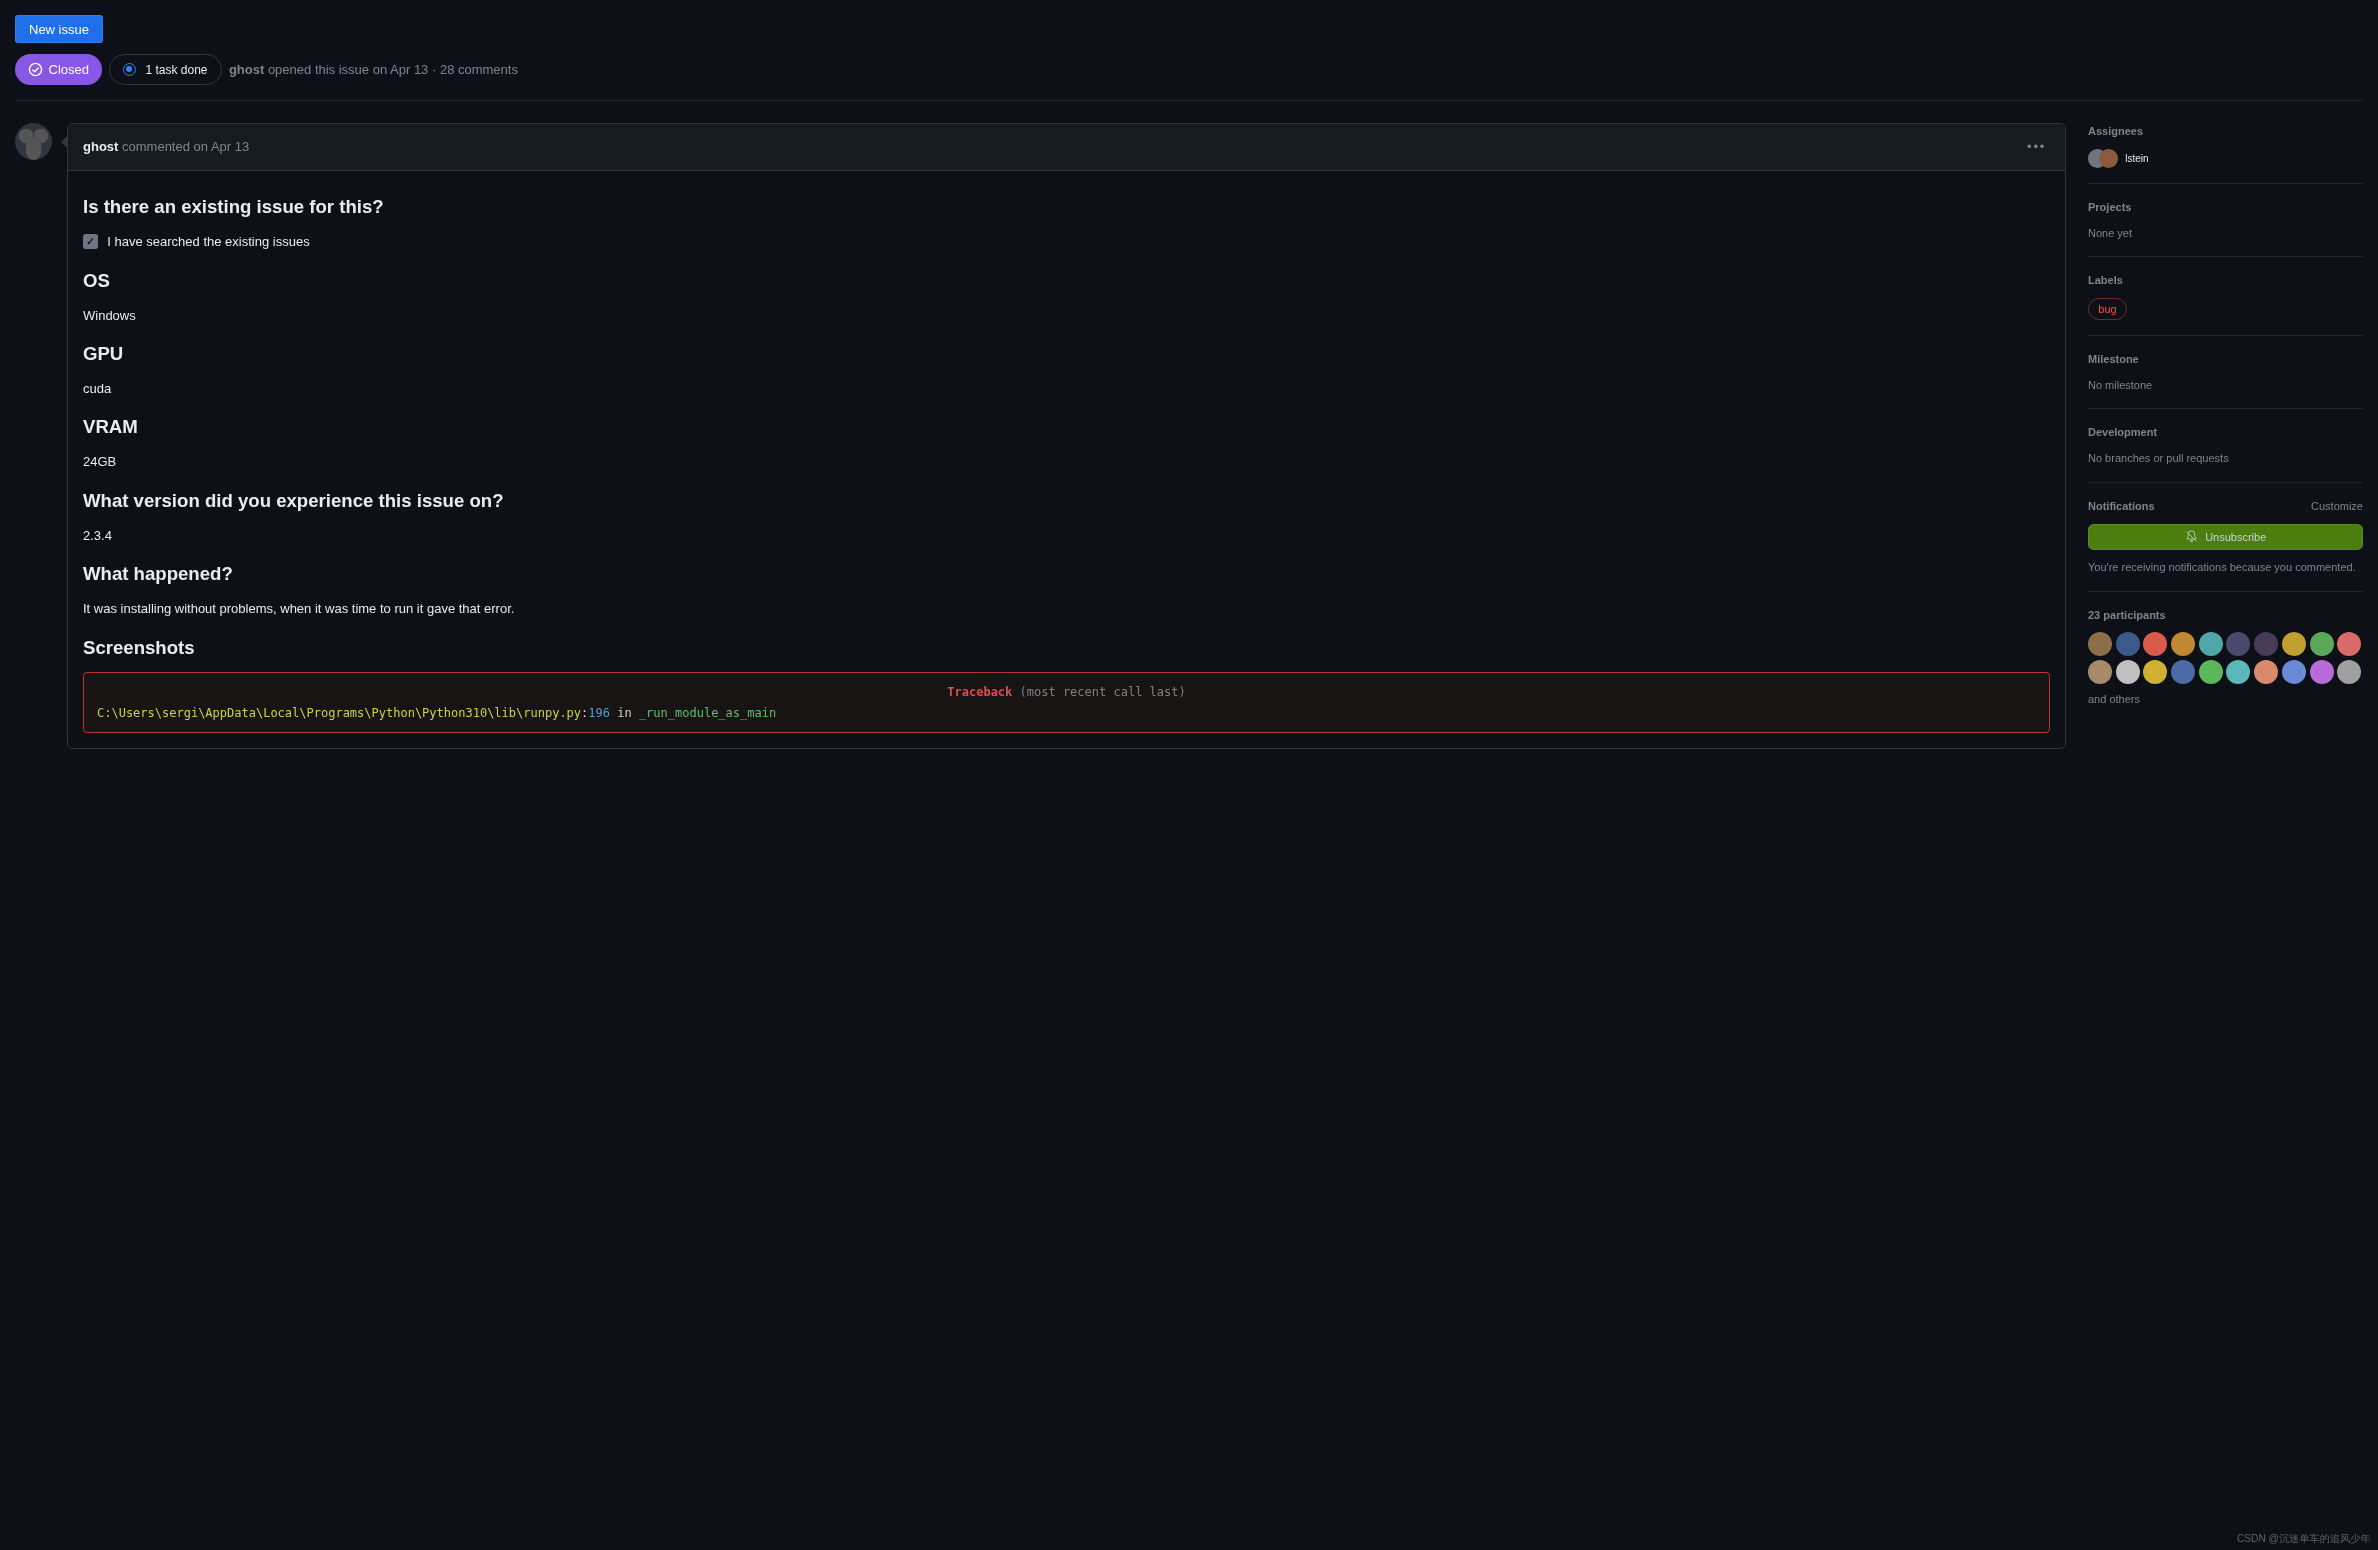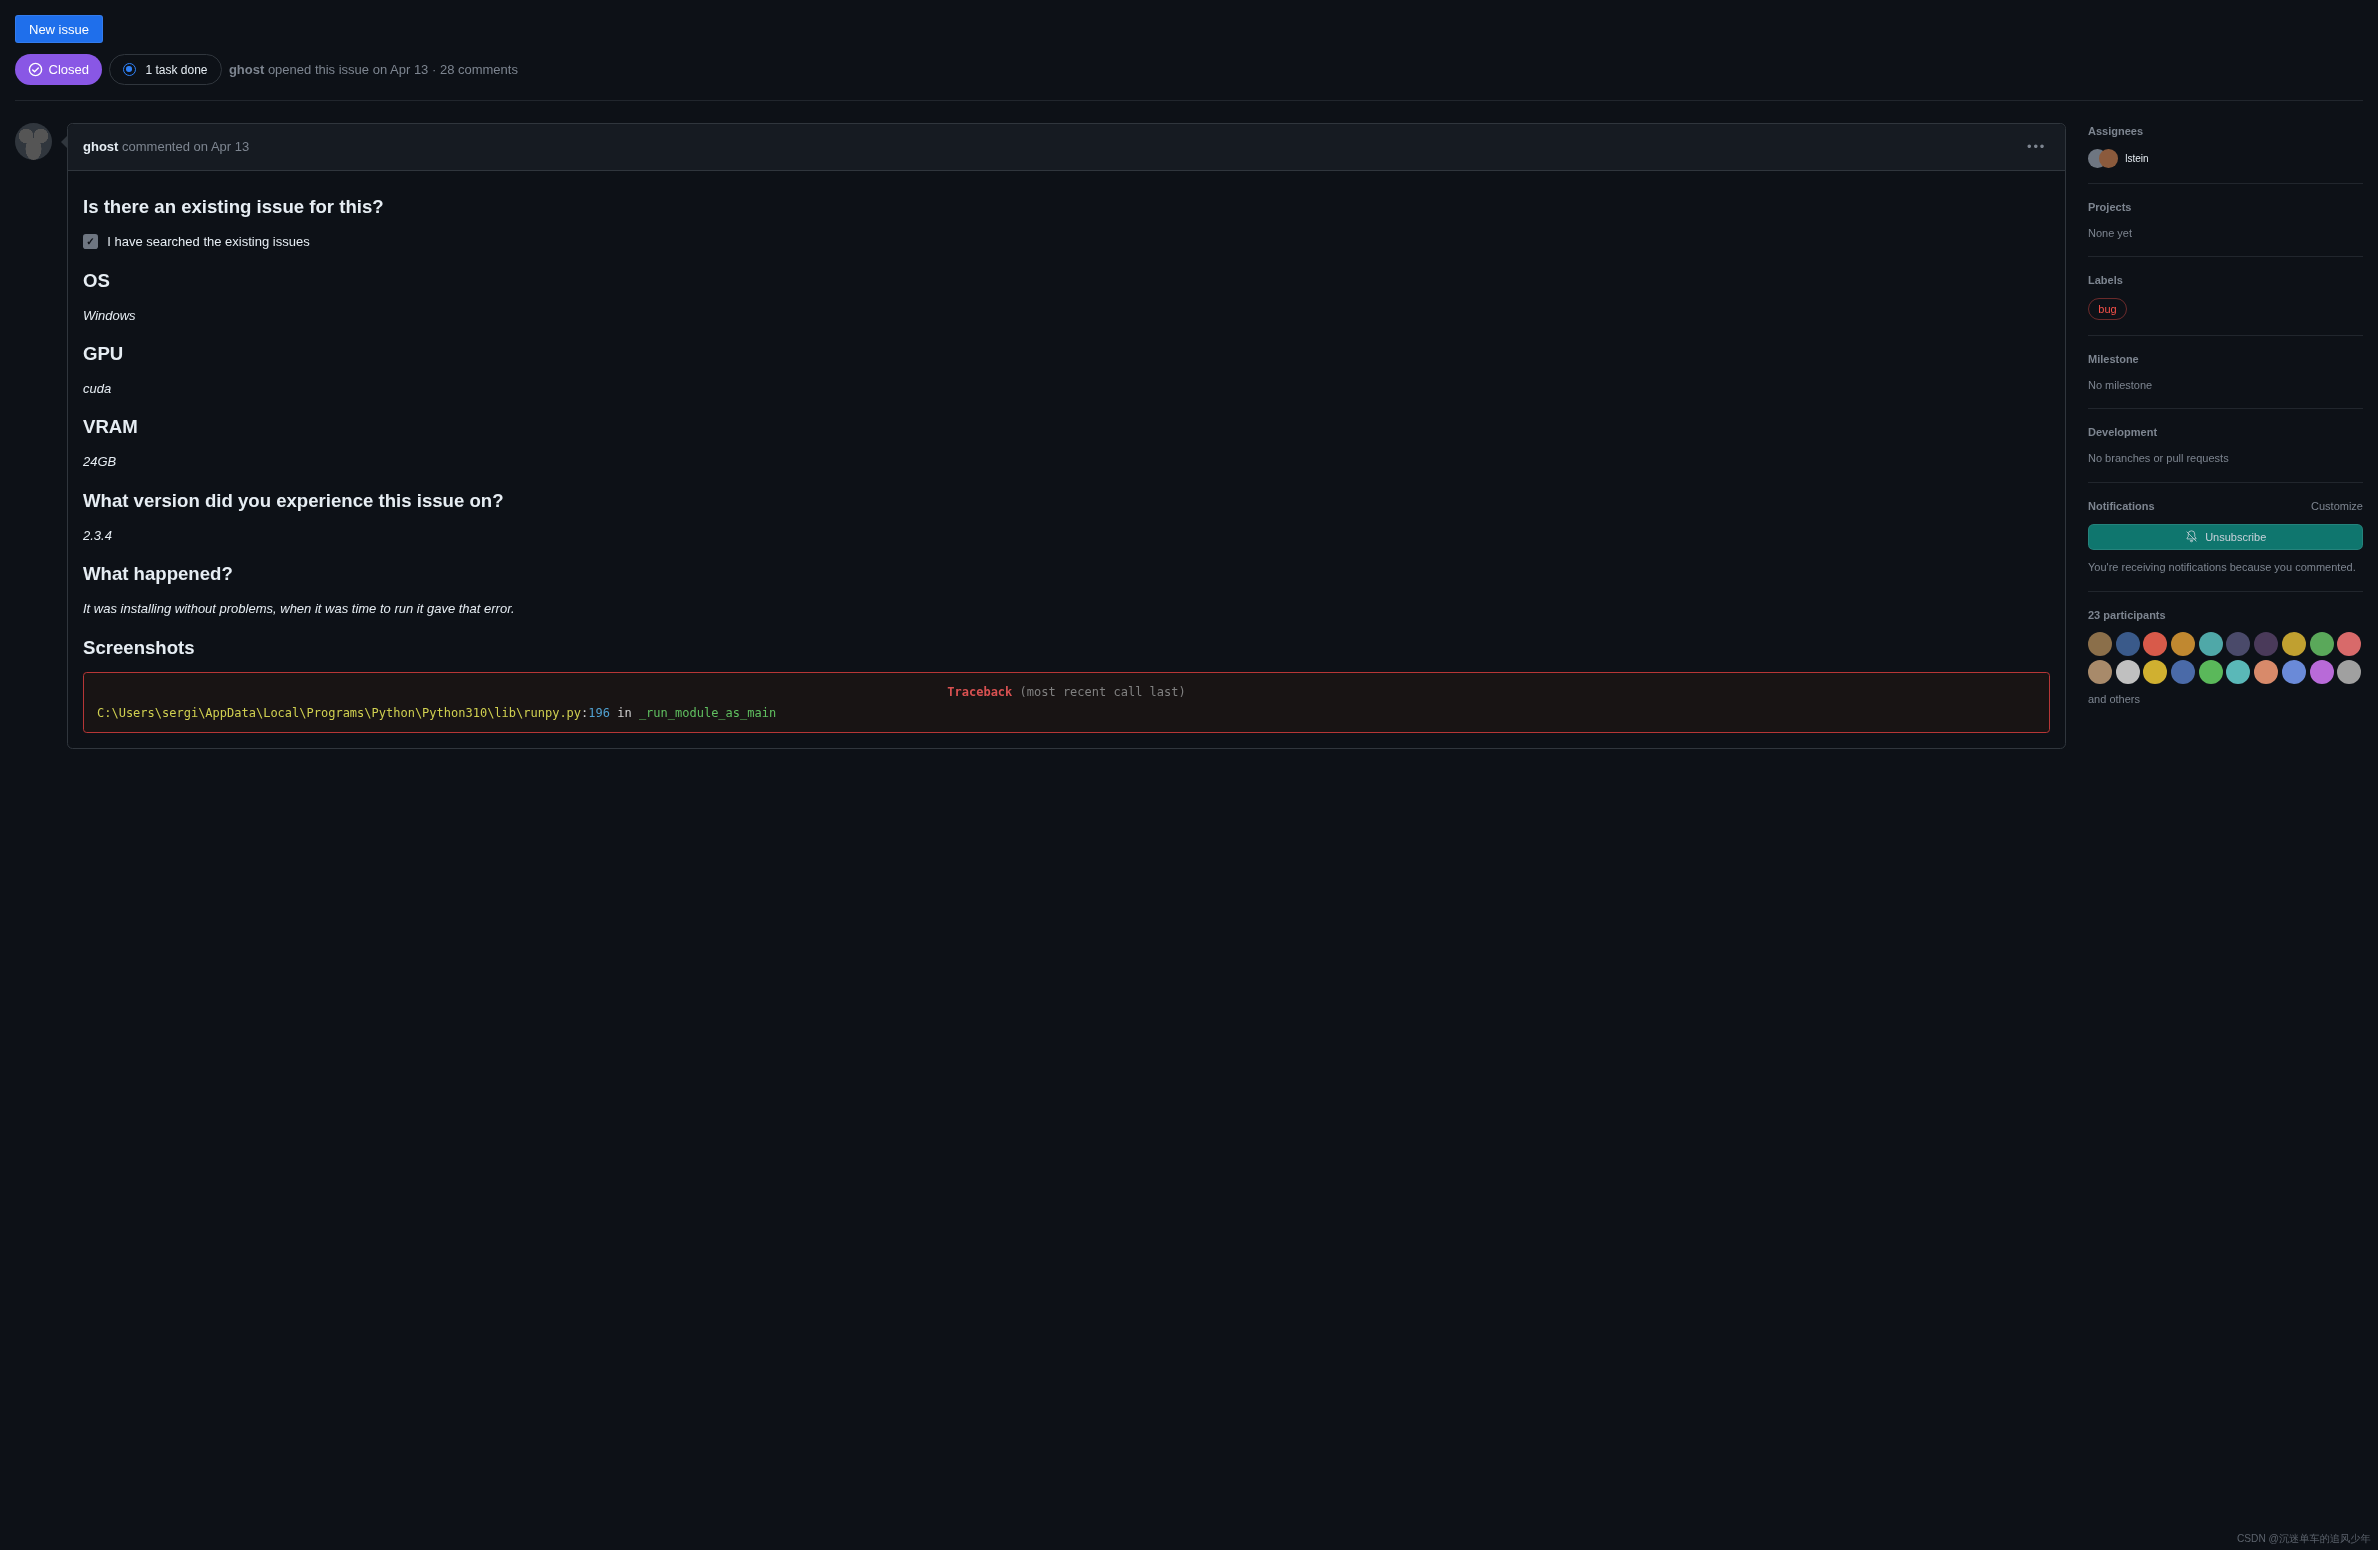--- a/index.html
+++ b/index.html
@@ -64,21 +64,21 @@
 .comment-header {
   display:flex; align-items:center; justify-content:space-between;
   padding:9.3px 15px; background:#161b22; border-bottom:0.9px solid #30363d;
   border-radius:5.6px 5.6px 0 0;
 }
 .comment-header .ch-left { color:#7d8590; }
 .comment-header .ch-left .gh { color:#e6edf3; font-weight:600; }
 .kebab { color:#7d8590; cursor:pointer; padding:3.7px; font-size:13px; letter-spacing:1.9px; }
 .comment-body { padding: 7.4px 15px 15px; }
 .comment-body h3 { font-size:18.6px; font-weight:600; margin:15px 0 11px; color:#e6edf3; }
-.comment-body p { margin: 7.4px 0 15px; color:#e6edf3;font-style:italic; }
+.comment-body p { margin: 7.4px 0 15px; color:#e6edf3; }
 .task-item { display:flex; align-items:center; gap:9.3px; margin:7.4px 0; }
 .checkbox-done {
   width:15px; height:15px; background:#6e7681; border-radius:2.8px;
   display:inline-flex; align-items:center; justify-content:center;
   color:#0d1117; font-size:10.2px; font-weight:bold;
 }
 .code-block {
   border: 1.9px solid #b63636; border-radius: 3.7px; padding: 9.3px 13px;
   font-family: ui-monospace, SFMono-Regular, Menlo, monospace;
   font-size: 12px; background: #181414; margin-top: 11px; overflow-x:auto;
@@ -105,21 +105,21 @@
   width:18.6px; height:18.6px; border-radius:50%; background:#6e7681;
   display:inline-block;
 }
 .sm-avatar2 { margin-left:-7.4px; background:#8b5a3c; }
 .label-pill {
   display:inline-block; border:0.9px solid rgba(248,81,73,0.4);
   color:#f85149; padding:1.9px 9.3px; border-radius:927px; font-size:11px;
 }
 .unsub-btn {
   display:flex; align-items:center; justify-content:center; gap:7.4px;
-  width:100%; background:#0f766e; border:0.9px solid rgba(240,246,252,0.1);
+  width:100%; background:#4d7c0f; border:0.9px solid rgba(240,246,252,0.1);
   color:#c9d1d9; padding:5.6px 11px; border-radius:5.6px; font-size:11px;
   cursor:pointer; margin-bottom:9.3px;
 }
 .notif-text { font-size:11px; color:#7d8590; }
 .participants { display:flex; flex-wrap:wrap; gap:3.7px; margin-bottom:7.4px; }
 .p-avatar {
   width:24px; height:24px; border-radius:50%; flex-shrink:0;
 }
 .watermark {
   position:fixed; bottom:3.7px; right:7.4px; font-size:10.2px;

